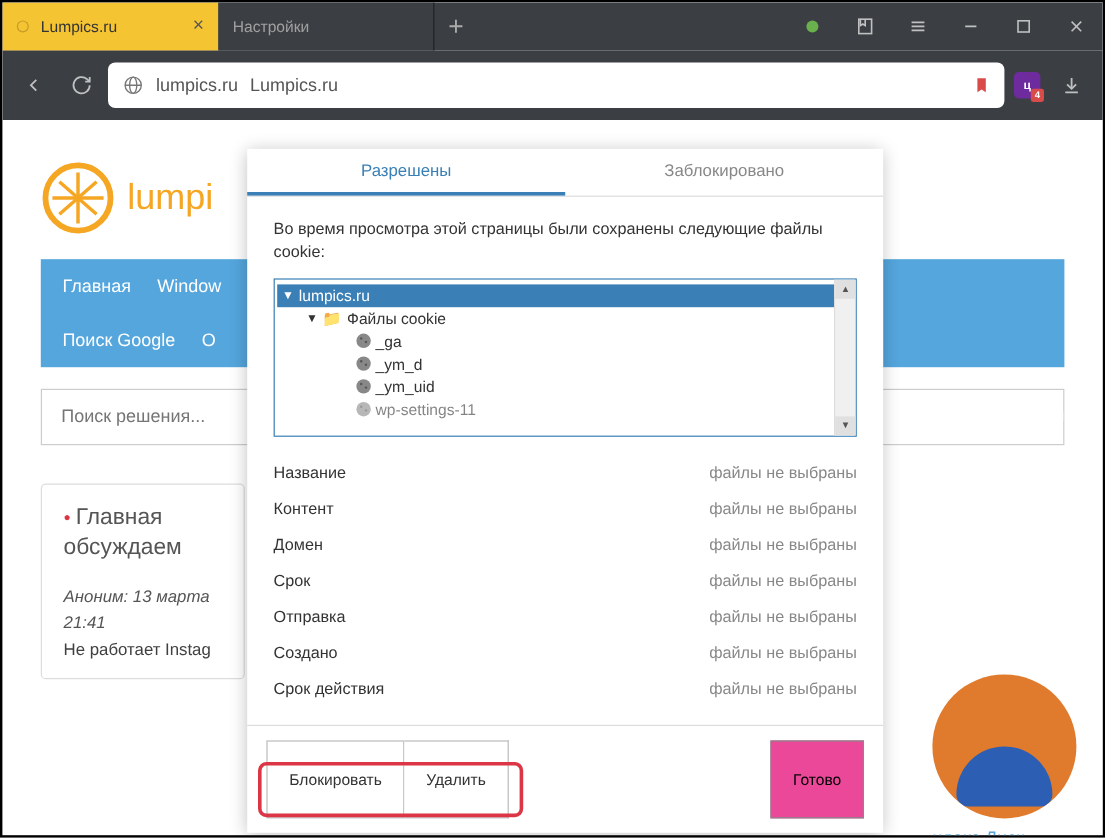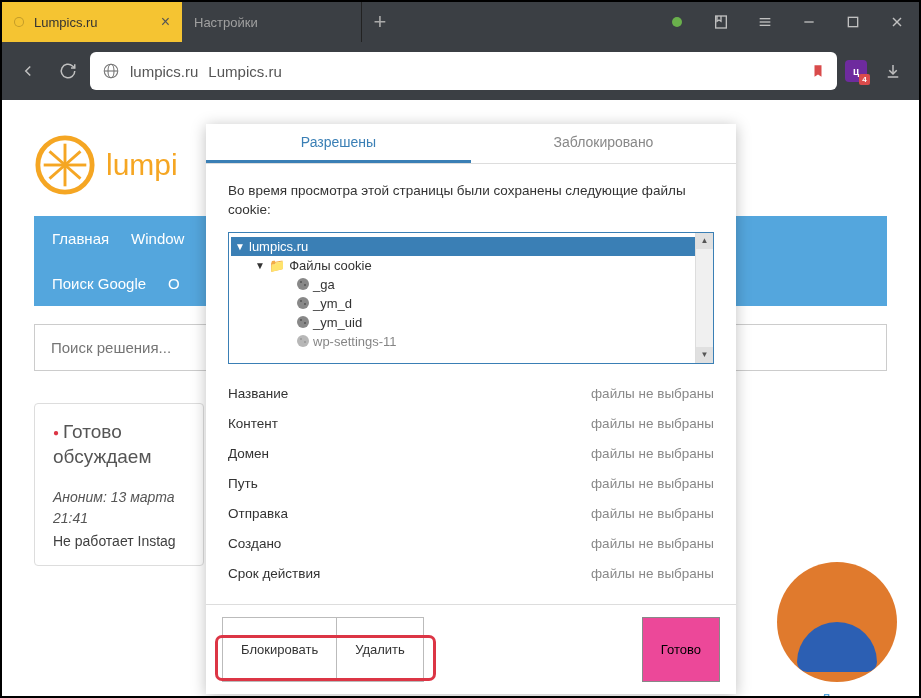--- a/index.html
+++ b/index.html
@@ -201,21 +201,21 @@
     <div class="nav-row">
       <span>Поиск Google</span>
       <span>О</span>
     </div>
   </div>
   <span class="serv-text">и сервисы</span>
   <div class="search-row">
     <input class="search-box" placeholder="Поиск решения..." style="">
   </div>
   <div class="discuss-box">
-    <div class="discuss-title"><span class="discuss-dot">●</span><span>Готово обсуждаем</span></div>
+    <div class="discuss-title"><span class="discuss-dot">●</span><span>Главная обсуждаем</span></div>
     <div class="discuss-meta">Аноним: 13 марта 21:41</div>
     <a class="discuss-link">Не работает Instag</a>
   </div>
   <div class="yandex-disk">
     <div class="yd-circle">
         <div class="yd-inner"></div>
       </div>
     <div class="yd-text">ндекс.Диск</div>
   </div>
 </div>
@@ -266,21 +266,21 @@
         <div class="tree-scroll-btn" style="position:absolute;bottom:0;width:100%;">▼</div>
       </div>
     </div>
     <div class="detail-grid">
       <div class="detail-label">Название</div>
       <div class="detail-value">файлы не выбраны</div>
       <div class="detail-label">Контент</div>
       <div class="detail-value">файлы не выбраны</div>
       <div class="detail-label">Домен</div>
       <div class="detail-value">файлы не выбраны</div>
-      <div class="detail-label">Путь</div>
+      <div class="detail-label">Срок</div>
       <div class="detail-value">файлы не выбраны</div>
       <div class="detail-label">Отправка</div>
       <div class="detail-value">файлы не выбраны</div>
       <div class="detail-label">Создано</div>
       <div class="detail-value">файлы не выбраны</div>
       <div class="detail-label">Срок действия</div>
       <div class="detail-value">файлы не выбраны</div>
     </div>
   </div>
   <div class="dialog-footer">

